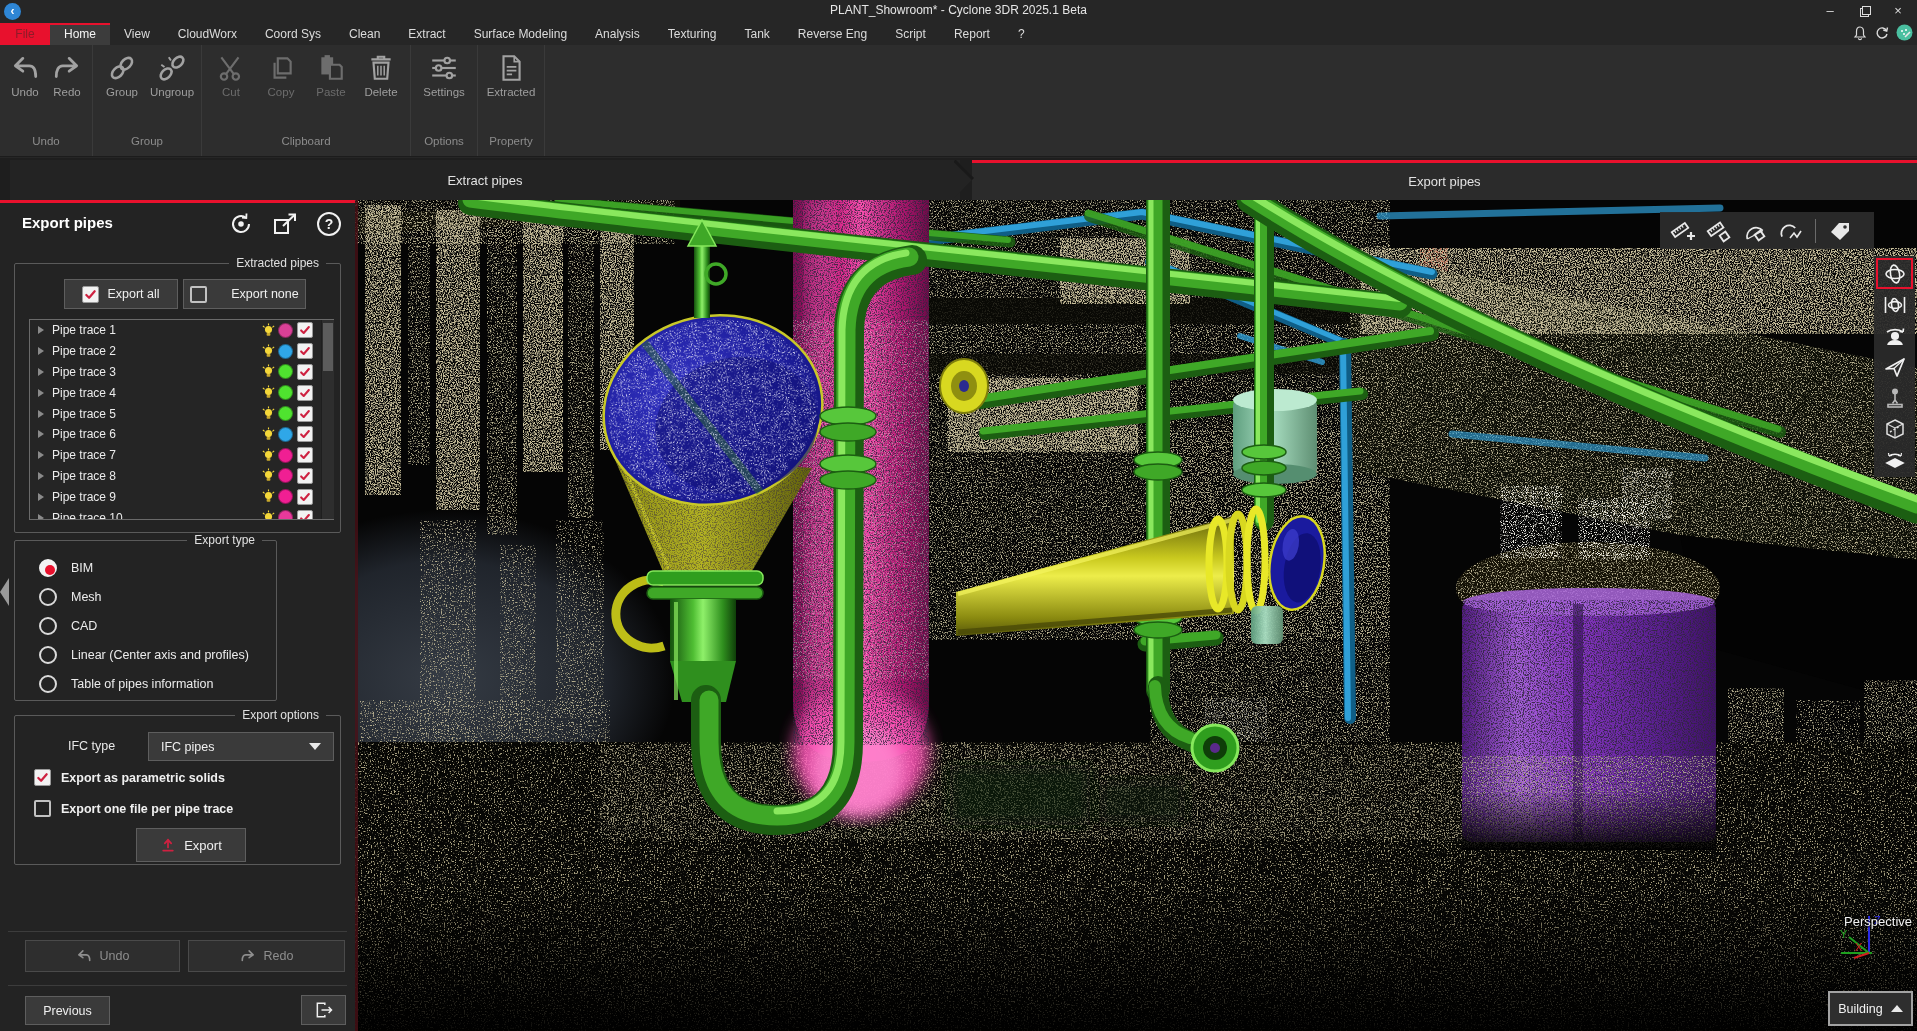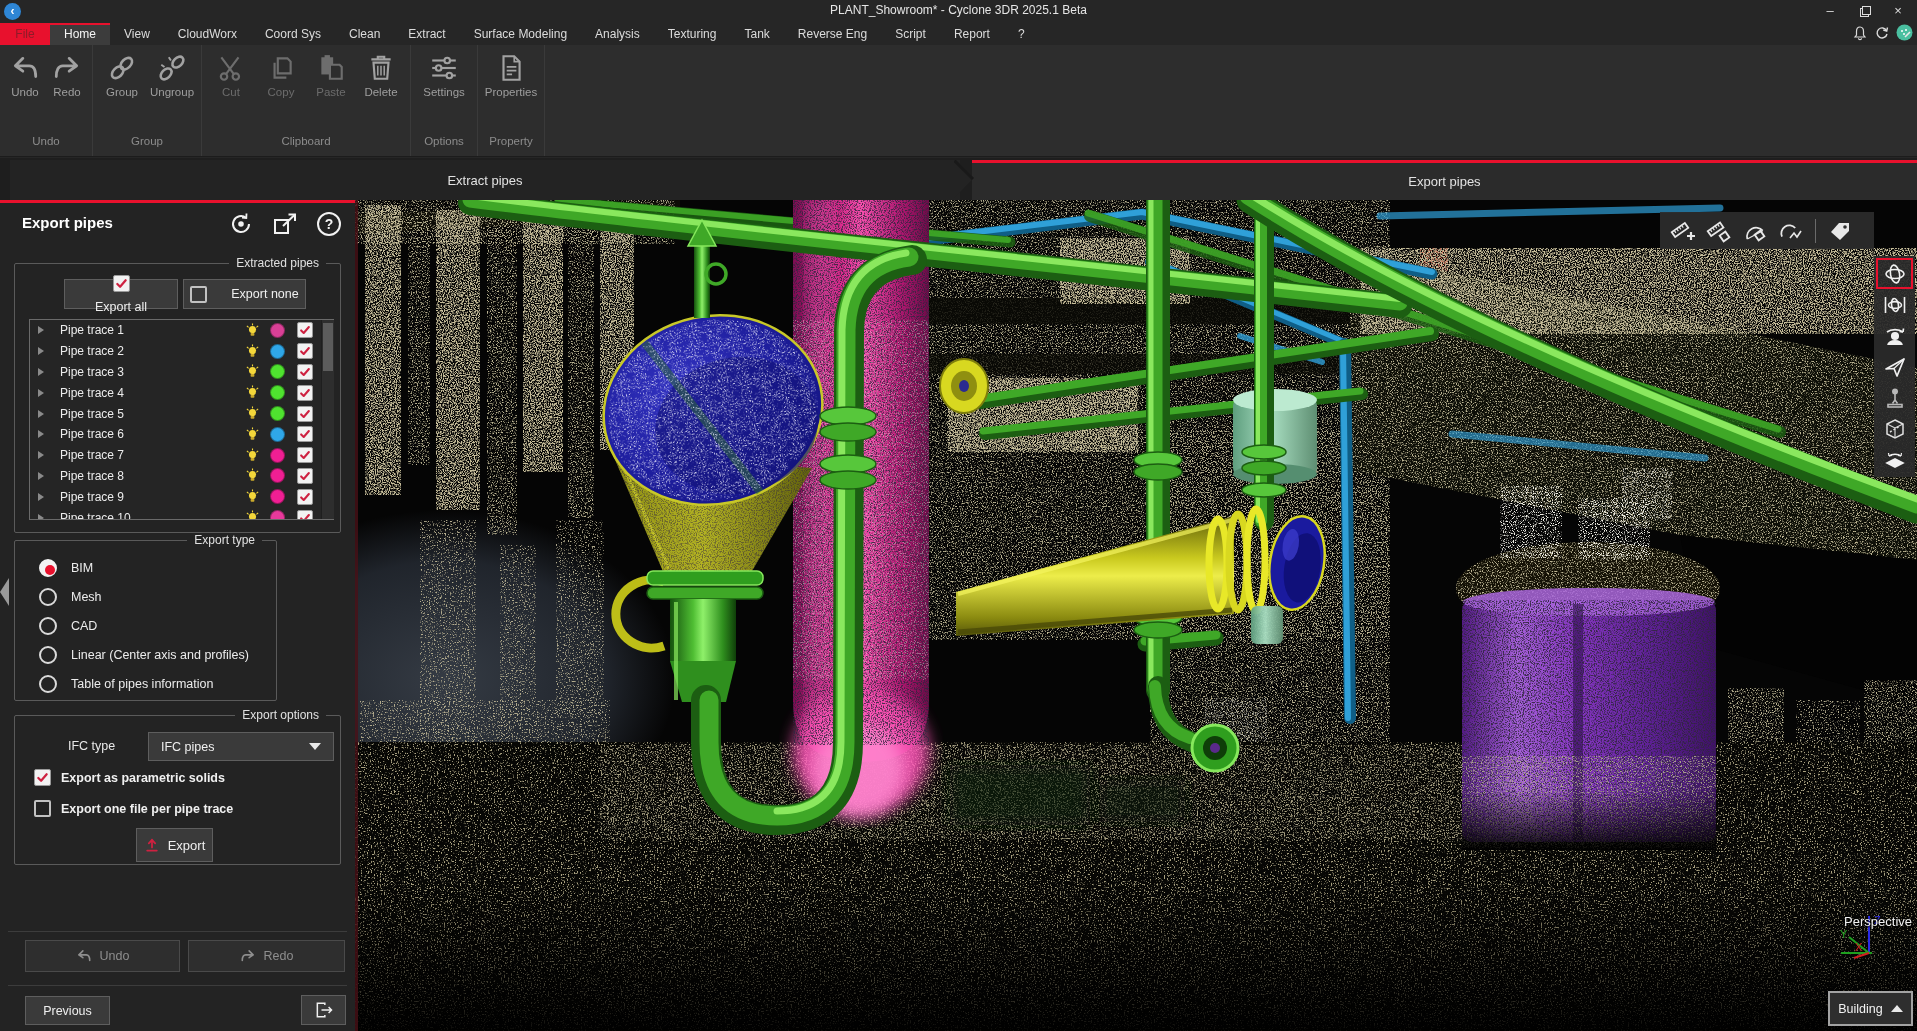--- a/index.html
+++ b/index.html
@@ -49,29 +49,29 @@
   .panel-title{position:absolute;left:22px;top:11px;font-size:15px;font-weight:bold;color:#FFF;}
   .panel-hicons{position:absolute;right:12px;top:7px;display:flex;gap:16px;}
   .phicon{width:28px;height:28px;display:flex;align-items:center;justify-content:center;}
   .fieldset{position:absolute;border:1px solid #5A5A5A;border-radius:2px;background:#232323;}
   .legend{position:absolute;top:-8px;right:14px;background:#232323;padding:0 7px;font-size:12px;color:#E0E0E0;}
   .fs-extracted{left:14px;top:60px;width:327px;height:270px;}
   .fs-type{left:14px;top:337px;width:263px;height:161px;}
   .fs-options{left:14px;top:512px;width:327px;height:150px;}
 
   .btn{background:#3A3A3A;border:1px solid #5E5E5E;color:#EFEFEF;font-size:12.5px;display:flex;align-items:center;justify-content:center;gap:8px;}
-  .exp-all{position:absolute;left:49px;top:15px;width:114px;height:30px;flex-direction:column;}
+  .exp-all{position:absolute;left:49px;top:15px;width:114px;height:30px;}
   .exp-none{position:absolute;left:168px;top:15px;width:123px;height:30px;gap:24px;}
 
   .cbx{display:inline-flex;width:17px;height:17px;background:#F2F2F2;border:1px solid #9A9A9A;border-radius:2px;
     align-items:center;justify-content:center;flex:none;}
   .cbx.empty{background:transparent;border:2px solid #C2C2C2;}
 
   .list{position:absolute;left:14px;top:55px;width:305px;height:201px;background:#252525;border:1px solid #6A6A6A;overflow:hidden;}
-  .list-row{display:flex;align-items:center;height:20.8px;padding-left:8px;gap:10px;}
+  .list-row{display:flex;align-items:center;height:20.8px;padding-left:8px;gap:2px;}
   .tri{width:0;height:0;border-left:6px solid #8A8A8A;border-top:4.5px solid transparent;border-bottom:4.5px solid transparent;flex:none;}
   .rl{flex:1;font-size:12px;color:#ECECEC;padding-left:6px;}
   .bulb{width:15px;flex:none;display:flex;}
   .dot{width:15px;height:15px;border-radius:50%;flex:none;margin-right:2px;border:1px solid rgba(0,0,0,.35);}
   .list-row .cbx{width:16px;height:16px;margin-right:20px;}
   .scroll{position:absolute;right:1px;top:1px;width:13px;height:199px;background:#2E2E2E;border-left:1px solid #1E1E1E;}
   .thumb{position:absolute;left:1px;top:3px;width:10px;height:48px;background:#5C5C5C;}
 
   .radio-row{display:flex;align-items:center;gap:14px;height:29px;padding-left:24px;}
   .radio{width:18px;height:18px;border-radius:50%;border:2.5px solid #DADADA;flex:none;}
@@ -80,21 +80,21 @@
   .radio-label{font-size:12.5px;color:#ECECEC;}
 
   .ifc-row{position:absolute;left:0;top:16px;width:100%;height:29px;}
   .ifc-label{position:absolute;left:23px;top:7px;font-size:12.5px;margin-left:30px;}
   .dropdown{position:absolute;left:133px;top:0;width:186px;height:29px;background:#3A3A3A;border:1px solid #5E5E5E;
     display:flex;align-items:center;padding:0 12px;font-size:12.5px;color:#EFEFEF;}
   .caret{margin-left:auto;width:0;height:0;border-left:6px solid transparent;border-right:6px solid transparent;border-top:7px solid #E8E8E8;}
   .opt-cb{position:absolute;left:19px;display:flex;align-items:center;gap:10px;font-size:12.5px;font-weight:bold;color:#F0F0F0;}
   .opt-cb.l1{top:53px;}
   .opt-cb.l2{top:84px;font-weight:bold;}
-  .export-btn{position:absolute;left:121px;top:112px;width:77px;height:34px;font-size:13px;}
+  .export-btn{position:absolute;left:121px;top:112px;width:110px;height:34px;font-size:13px;}
 
   .hline{position:absolute;left:8px;width:339px;border-top:1px solid #3C3C3C;}
   .ur-btn{position:absolute;width:155px;height:32px;top:737px;color:#8E8E8E;background:#2E2E2E;border:1px solid #4A4A4A;}
   .prev-btn{position:absolute;left:25px;top:793px;width:85px;height:29px;}
   .exit-btn{position:absolute;left:301px;top:792px;width:45px;height:30px;}
 
   .collapse-handle{position:absolute;left:0;top:578px;width:0;height:0;border-right:9px solid #9A9A9A;
     border-top:14px solid transparent;border-bottom:14px solid transparent;z-index:30;}
 
   
@@ -270,21 +270,21 @@
     <div class="rgroup">
       <div class="rbtns">
         <div class="rbtn wide">
           <svg viewBox="0 0 28 28">
               <g fill="none" stroke="#A2A2A2" stroke-width="2">
                 <path d="M7 3 H17 L22 8 V25 H7 Z"></path>
                 <path d="M17 3 V8 H22" stroke-width="1.5"></path>
                 <path d="M10 13 H19 M10 16.5 H19 M10 20 H15" stroke-width="1.6"></path>
               </g>
             </svg>
-          <span>Properties</span>
+          <span>Extracted</span>
         </div>
       </div>
       <div class="rgroup-label">Property</div>
     </div>
   </div>
 
   <div class="tabbar">
     <div class="wtab left">
         <span>Extract pipes</span>
       </div>

